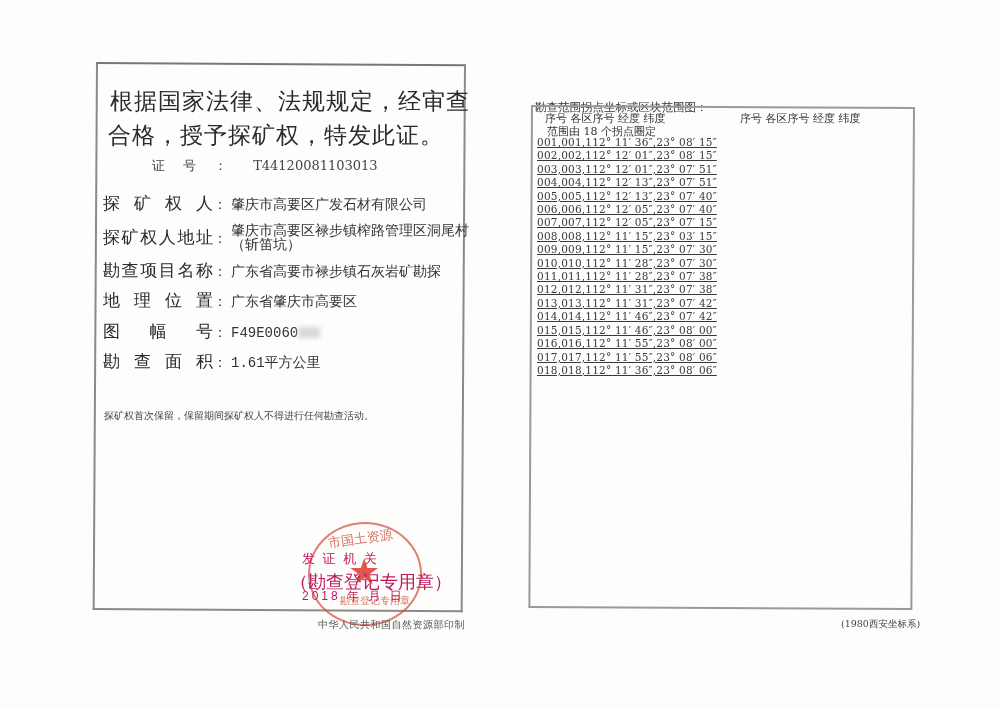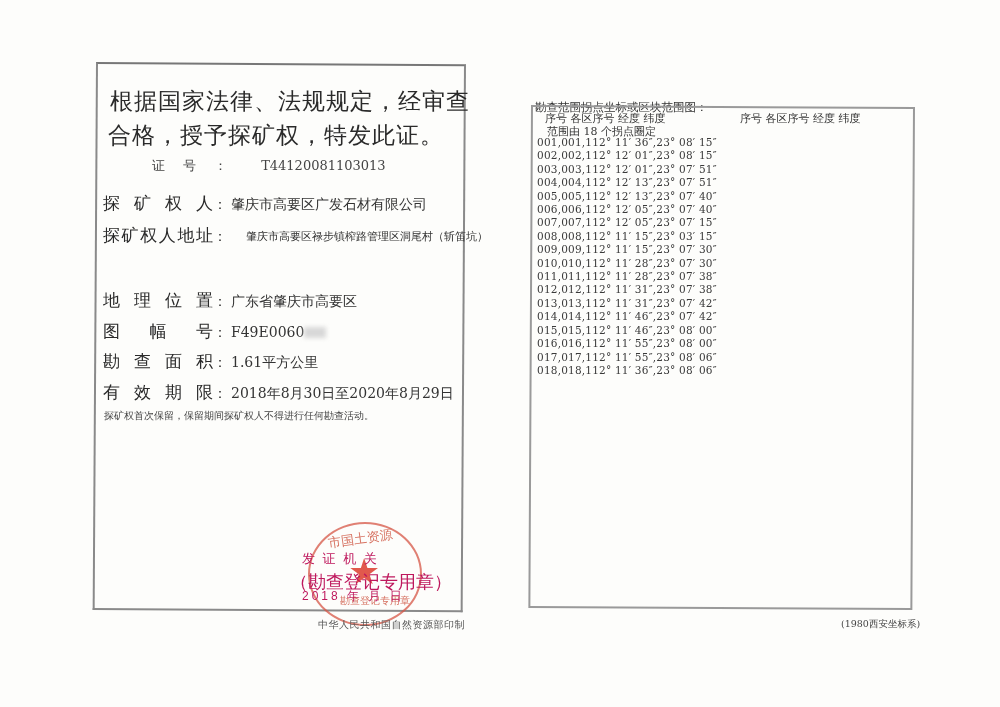--- a/index.html
+++ b/index.html
@@ -17,45 +17,45 @@
     position:absolute; left:531px; top:105px; width:384px; height:503px;
     border:2px solid #9a9a9a; box-sizing:border-box;
     transform: rotate(0.3deg); transform-origin: top left;
   }
   .headline {
     position:absolute; left:110px; font-family:"DejaVu Sans","Liberation Sans",sans-serif;
     font-size:23px; color:#2a2a2a; letter-spacing:1px; white-space:nowrap;
   }
   .cert-no { position:absolute; left:152px; top:157px; font-size:13px; color:#444; white-space:nowrap; }
   .cert-no .lbl { font-family:"DejaVu Sans","Liberation Sans",sans-serif; letter-spacing:18px; }
-  .cert-no .val { margin-left:12px; font-size:13px; }
+  .cert-no .val { margin-left:4px; font-size:13px; }
   .blur { display:inline-block; width:22px; height:11px; background:#d8d8d8; filter:blur(2px); vertical-align:middle; }
   .field { position:absolute; left:103px; white-space:nowrap; }
   .field .lbl {
     display:inline-block; width:110px; font-family:Liberation Mono, monospace;
     font-size:17px; color:#2a2a2a; text-align:justify; text-align-last:justify;
   }
   .field .colon { font-size:14px; margin-right:4px; }
-  .field .val { font-size:14px; color:#333; }
-  .field .val.small { font-size:11px; line-height:14px; display:inline-block; vertical-align:middle;margin-left:15px; }
+  .field .val { font-size:14px; color:#333;font-family:Liberation Mono, monospace; }
+  .field .val.small { font-size:14px; line-height:14px; display:inline-block; vertical-align:middle; }
   .note { position:absolute; left:104px; top:409px; font-size:10px; color:#444; white-space:nowrap; }
   .stamp {
     position:absolute; left:308px; top:522px; width:110px; height:100px; border-radius:50%;
     border:2px solid rgba(214,86,70,0.75);
   }
   .stamp .star { position:absolute; left:38px; top:30px; font-size:36px; color:rgba(220,60,45,0.85); line-height:1; }
   .stamp .arc { position:absolute; left:18px; top:6px; font-size:13px; color:rgba(205,80,60,0.8); font-family:"DejaVu Sans",sans-serif; transform:rotate(-8deg); }
   .stamp .inner { position:absolute; left:30px; top:70px; font-size:10px; color:rgba(205,80,60,0.8); }
   .issuer { position:absolute; font-family:Liberation Sans, sans-serif; color:#be185d; white-space:nowrap; }
   .printer { position:absolute; left:318px; top:618px; font-family:"DejaVu Sans","Liberation Sans",sans-serif; font-size:10px; color:#555; letter-spacing:0.5px; }
   .right-title { position:absolute; left:535px; top:100px; font-family:"DejaVu Sans","Liberation Sans",sans-serif; font-size:11.5px; color:#333; }
   .col-head { position:absolute; top:111px; font-size:11px; color:#333; white-space:nowrap; }
   .range-note { position:absolute; left:547px; top:124px; font-size:11px; color:#333; }
   .coords { position:absolute; left:537px; top:136px; font-size:10.5px; color:#3a3a3a; line-height:13.4px; font-family:"DejaVu Serif","Liberation Serif",serif; }
-  .coords div { white-space:nowrap; letter-spacing:0.2px; }
+  .coords div { white-space:nowrap; letter-spacing:0.2px;text-decoration:underline; }
   .system { position:absolute; left:818px; top:618px; font-size:9.5px; color:#444;margin-left:23px; }
 </style>
 </head>
 <body>
 
 <div class="page">
 
   <div class="box-left"></div>
 
   <div class="headline" style="top:86px;">根据国家法律、法规规定，经审查</div>
@@ -65,31 +65,31 @@
     <span class="lbl">证号：</span>
     <span class="val">T44120081103013</span>
   </div>
 
   <div class="field" style="top:192px;">
     <span class="lbl">探矿权人</span><span class="colon">：</span><span class="val">肇庆市高要区广发石材有限公司</span>
   </div>
   <div class="field" style="top:224px;">
     <span class="lbl">探矿权人地址</span><span class="colon">：</span><span class="val small" style="width:245px;white-space:normal;">肇庆市高要区禄步镇榨路管理区洞尾村（斩笛坑）</span>
   </div>
+  <div class="field" style="top:259px;">
+    <span class="lbl">勘查项目名称</span><span class="colon">：</span><span class="val">广东省高要市禄步镇石灰岩矿勘探</span>
+  </div>
   <div class="field" style="top:289px;">
     <span class="lbl">地理位置</span><span class="colon">：</span><span class="val">广东省肇庆市高要区</span>
   </div>
   <div class="field" style="top:320px;">
     <span class="lbl">图幅号</span><span class="colon">：</span><span class="val">F49E0060</span><span class="blur"></span>
   </div>
   <div class="field" style="top:350px;">
     <span class="lbl">勘查面积</span><span class="colon">：</span><span class="val">1.61平方公里</span>
-  </div>
-  <div class="field" style="top:381px;">
-    <span class="lbl">有效期限</span><span class="colon">：</span><span class="val">2018年8月30日至2020年8月29日</span>
   </div>
 
   <div class="note">探矿权首次保留，保留期间探矿权人不得进行任何勘查活动。</div>
 
   <div class="stamp">
     <div class="arc">市国土资源</div>
     <div class="star">★</div>
     <div class="inner">勘查登记专用章</div>
   </div>
 

